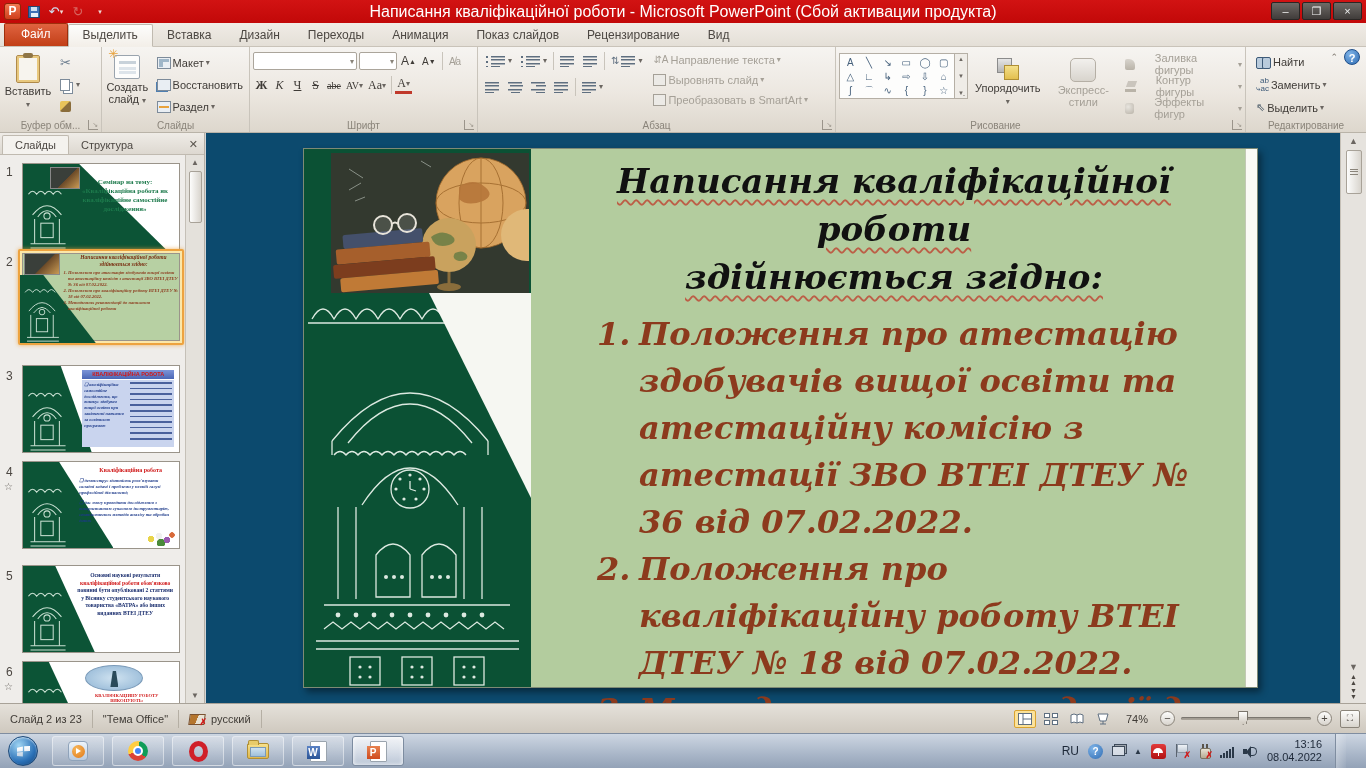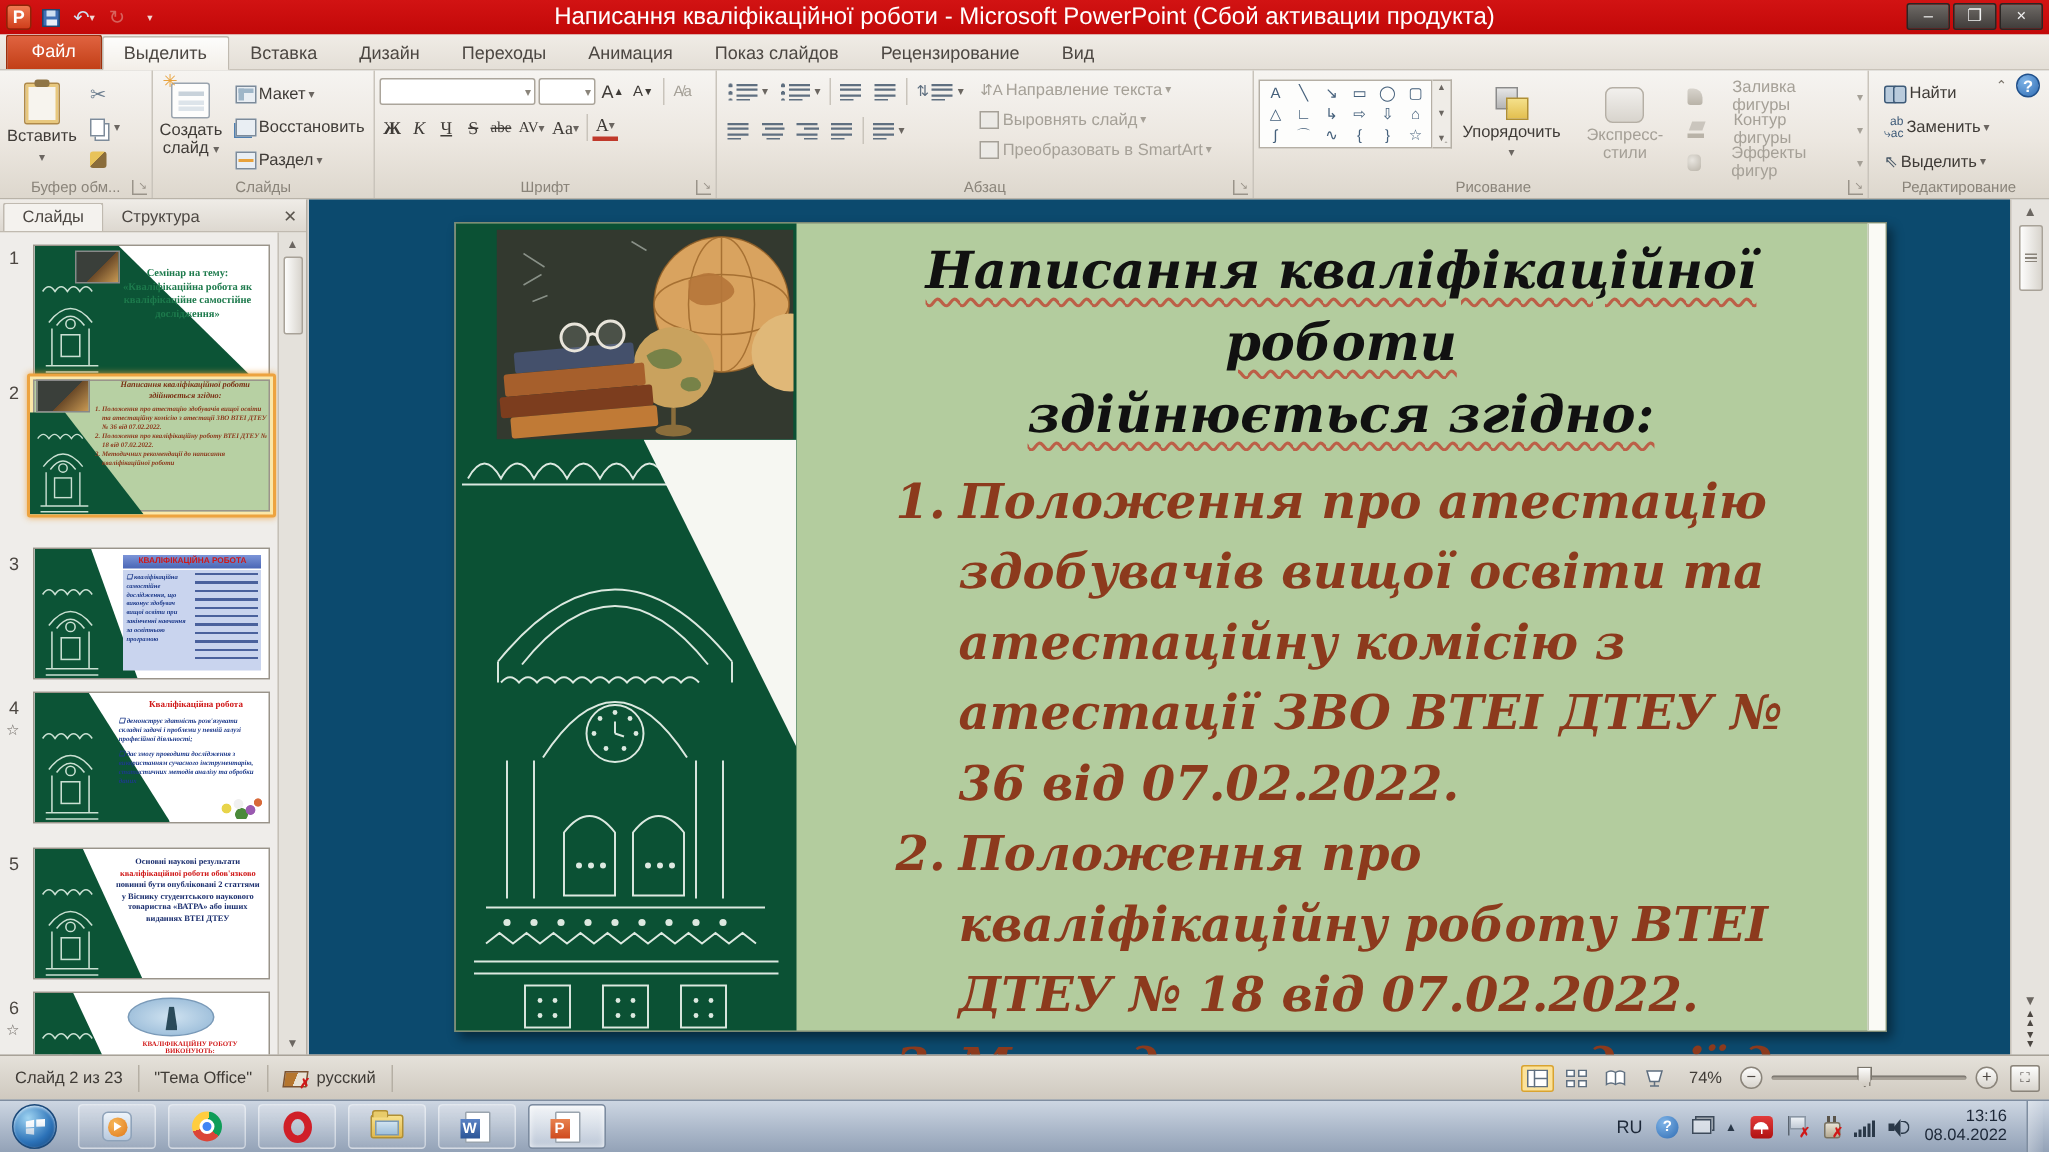--- a/index.html
+++ b/index.html
@@ -196,21 +196,21 @@
   .ic-chrome { width:20px; height:20px; border-radius:50%; background:conic-gradient(from 130deg,#db4437 0 120deg,#ffcd40 0 240deg,#0f9d58 0 360deg); position:relative; }
   .ic-chrome::after { content:""; position:absolute; left:5px; top:5px; width:10px; height:10px; border-radius:50%; background:#4285f4; border:2px solid #fff; box-sizing:border-box; }
   .ic-opera { width:19px; height:21px; border-radius:50%; border:5px solid #d01f28; }
   .ic-folder { width:22px; height:16px; background:linear-gradient(#f7e08a,#e0b84e); border:1px solid #b08f34; border-radius:2px; position:relative; }
   .ic-folder::before { content:""; position:absolute; left:0; top:-4px; width:9px; height:4px; background:#e8cb6a; border:1px solid #b08f34; border-bottom:none; border-radius:2px 2px 0 0; }
   .ic-folder::after { content:""; position:absolute; left:2px; top:3px; right:2px; height:8px; background:linear-gradient(#cfe2f0,#9fc0dc); border:1px solid #7a9ab8; }
   .doc-ic { width:17px; height:21px; background:#fff; border:1px solid #9aa4ae; position:relative; border-radius:1px; }
   .doc-ic span { position:absolute; left:-4px; top:4px; width:13px; height:13px; color:#fff; font-size:10px; font-weight:bold; text-align:center; line-height:13px; }
   .doc-ic.word span { background:linear-gradient(#5a82c4,#2b5597); }
   .doc-ic.ppt span { background:linear-gradient(#e8824f,#cf4a1e); }
-  .tray { margin-left:auto; display:flex; align-items:center; gap:9px; padding-right:4px; color:#1d2838; }
+  .tray { margin-left:auto; display:flex; align-items:center; gap:9px; padding-right:20px; color:#1d2838; }
   .tray-lang { font-size:12px; }
   .tray-help { width:15px; height:15px; border-radius:50%; background:radial-gradient(circle at 35% 30%,#7fb4e8,#2f6cb3); color:#fff; font-size:10px; font-weight:bold; text-align:center; line-height:15px; }
   .tray-win { width:13px; height:10px; border:1px solid #3d4a5a; background:rgba(255,255,255,.5); box-shadow:2px -2px 0 -1px rgba(255,255,255,.5),2px -2px 0 0 #3d4a5a; }
   .tray-up { font-size:8px; color:#2a3848; }
   .ic-avira { width:15px; height:15px; border-radius:3px; background:linear-gradient(#e23a3a,#b01212); position:relative; }
   .ic-avira::before { content:""; position:absolute; left:2.5px; top:4px; width:10px; height:5px; background:#fff; border-radius:5px 5px 0 0; }
   .ic-avira::after { content:""; position:absolute; left:7px; top:8px; width:1.5px; height:4px; background:#fff; }
   .ic-flag { position:relative; width:14px; height:14px; }
   .ic-flag::before { content:""; position:absolute; left:1px; top:0; width:1.5px; height:13px; background:#5a6470; }
   .ic-flag::after { content:""; position:absolute; left:2.5px; top:0; width:9px; height:7px; background:linear-gradient(#eef2f6,#c2cbd6); border:1px solid #8a96a4; }

